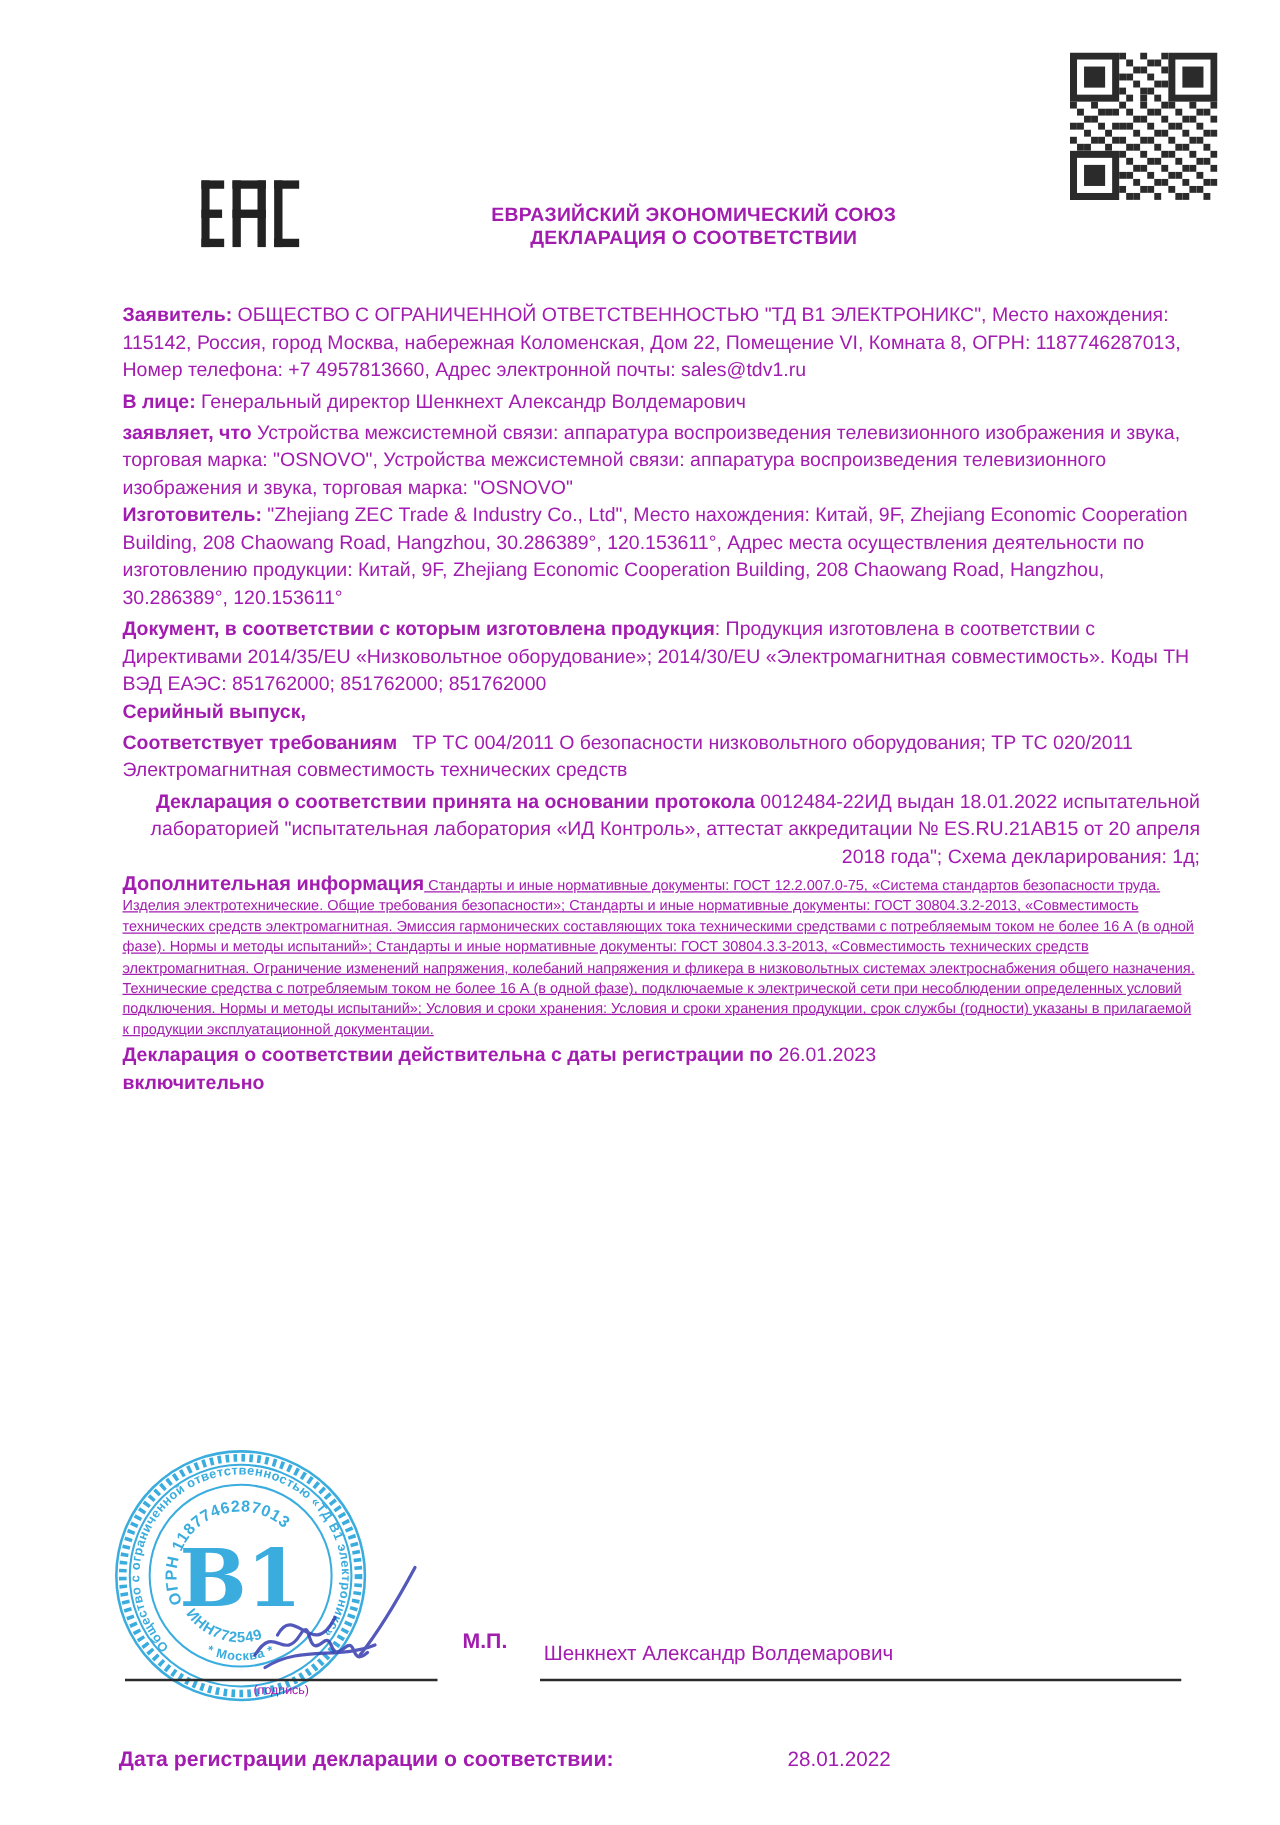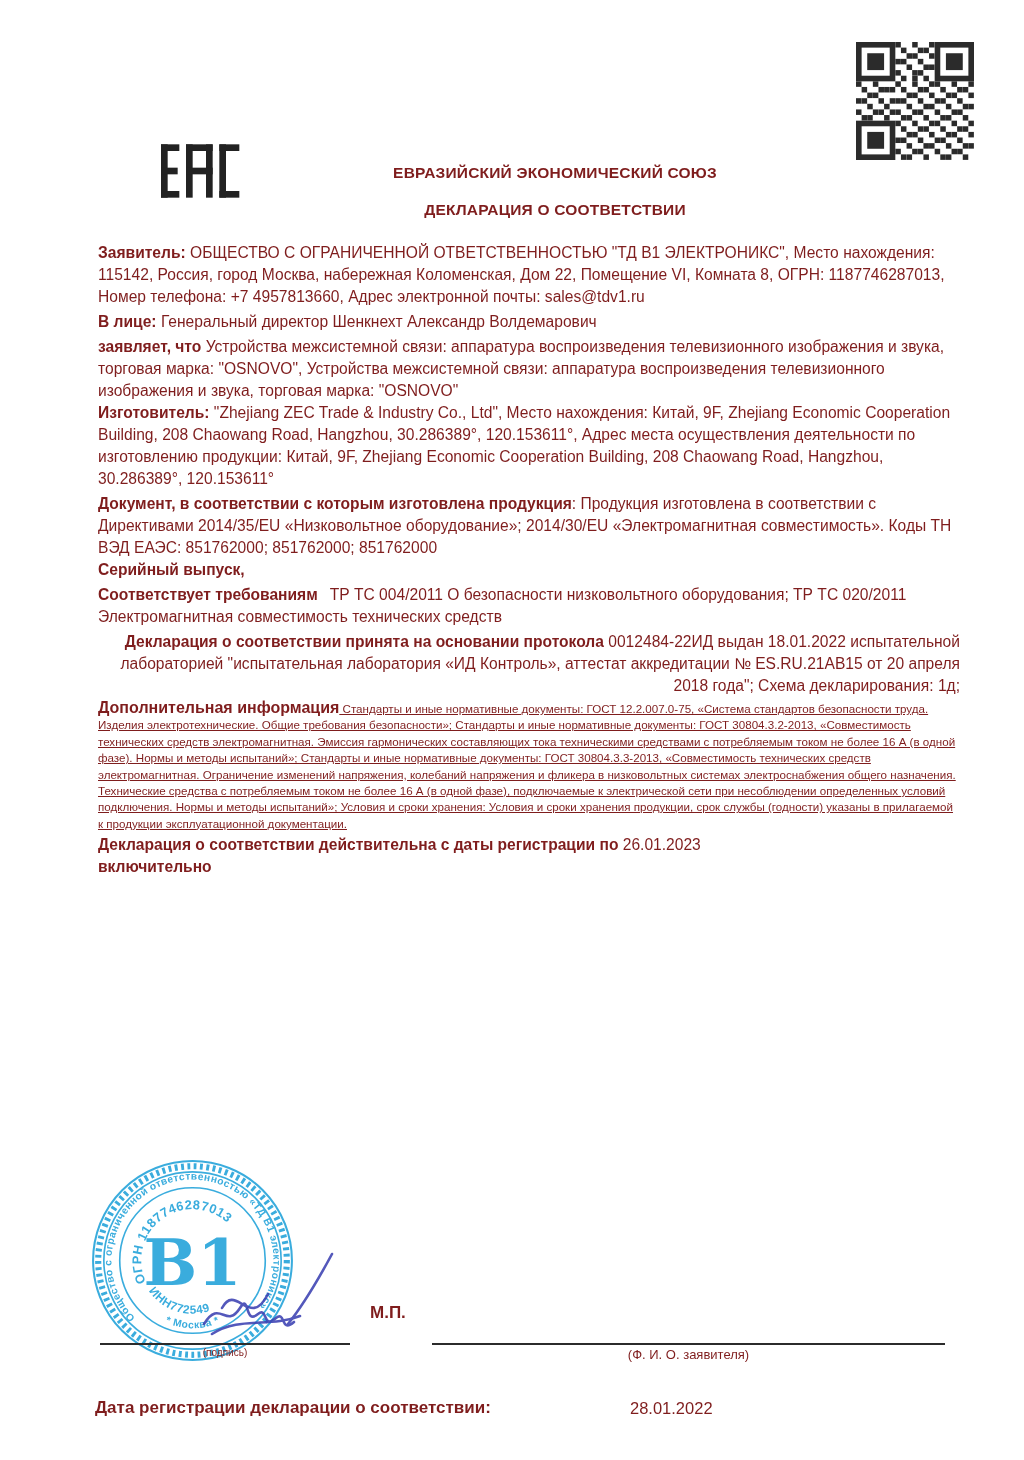--- a/index.html
+++ b/index.html
@@ -3,31 +3,31 @@
 <meta charset="utf-8">
 <style>
   * { box-sizing: border-box; margin: 0; padding: 0; }
   html,body { background:#ffffff; }
   .page {
     position: relative;
     width: 1024px;
     height: 1460px;
     background: #ffffff;
     font-family: "Liberation Sans", sans-serif;
-    color: #7f1d1d;
+    color: #a21caf;
     overflow: hidden;
   }
   
   .qr { position:absolute; left:856px; top:42px; width:118px; height:118px; }
   
   .eac { position:absolute; left:161px; top:139px; width:80px; height:64px; }
   
   .titles { position:absolute; left:250px; top:164px; width:610px; text-align:center; }
   .title-line { font-weight:bold; font-size:15.5px; letter-spacing:0.2px; }
-  .title-line + .title-line { margin-top:19px; }
+  .title-line + .title-line { }
   
   .body { position:absolute; left:95px; top:239px; width:868px; font-size:15.6px; line-height:22px; }
   .body p { margin:3px; }
   .b { font-weight:bold; }
   .mt14 { margin-top:14px; }
   .mt16 { margin-top:16px; }
   .mt22 { margin-top:22px;text-align:right; }
   .mt12 { margin-top:12px; }
   .mt8  { margin-top:8px; }
   .gap { margin-left:12px; }
@@ -263,21 +263,21 @@
       <path d="M 12,86 C 28,60 34,92 48,70 C 58,54 52,88 66,76 C 76,68 70,92 84,80 C 94,72 88,96 102,84"></path>
       <path d="M 20,96 C 48,78 78,90 108,78"></path>
       <path d="M 30,70 C 44,44 58,92 76,56"></path>
       <path d="M 96,86 C 112,66 126,42 140,16"></path>
     </g>
   </svg>
 
   <div class="mp">М.П.</div>
   <div class="sign-line"></div>
   <div class="sign-caption">(подпись)</div>
+  <div class="fio-name">Шенкнехт Александр Волдемарович</div>
   <div class="fio-line"></div>
-  <div class="fio-caption">(Ф. И. О. заявителя)</div>
 
   <div class="foot-row r2">
     <span class="foot-label">Дата регистрации декларации о соответствии:</span>
     <span class="foot-value">28.01.2022</span>
   </div>
 
 </div>
 
 </body></html>

